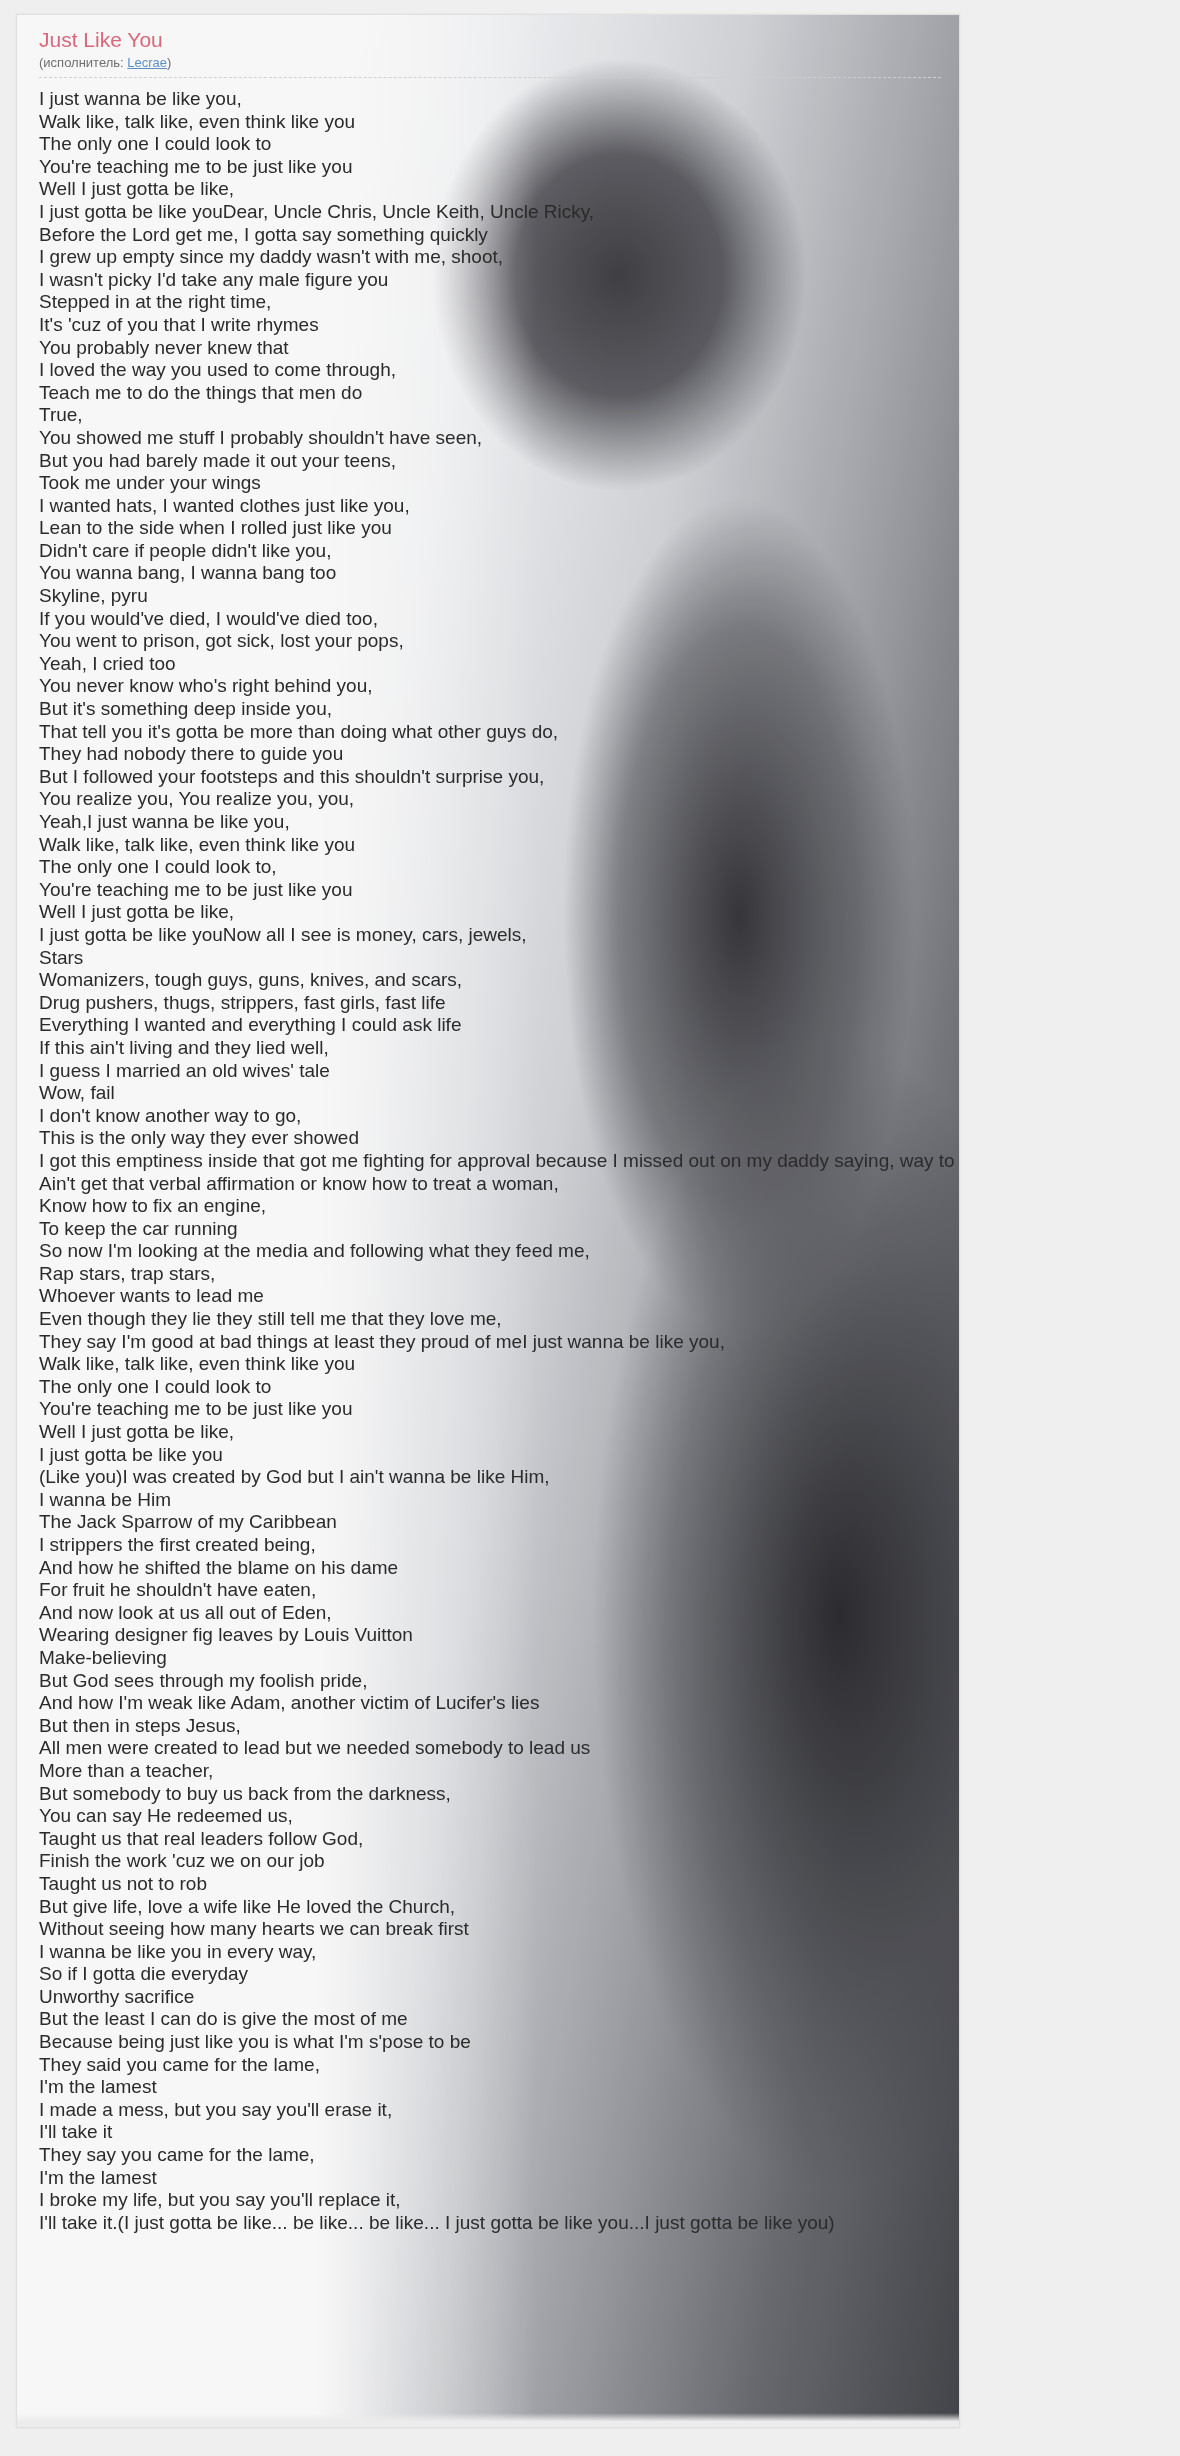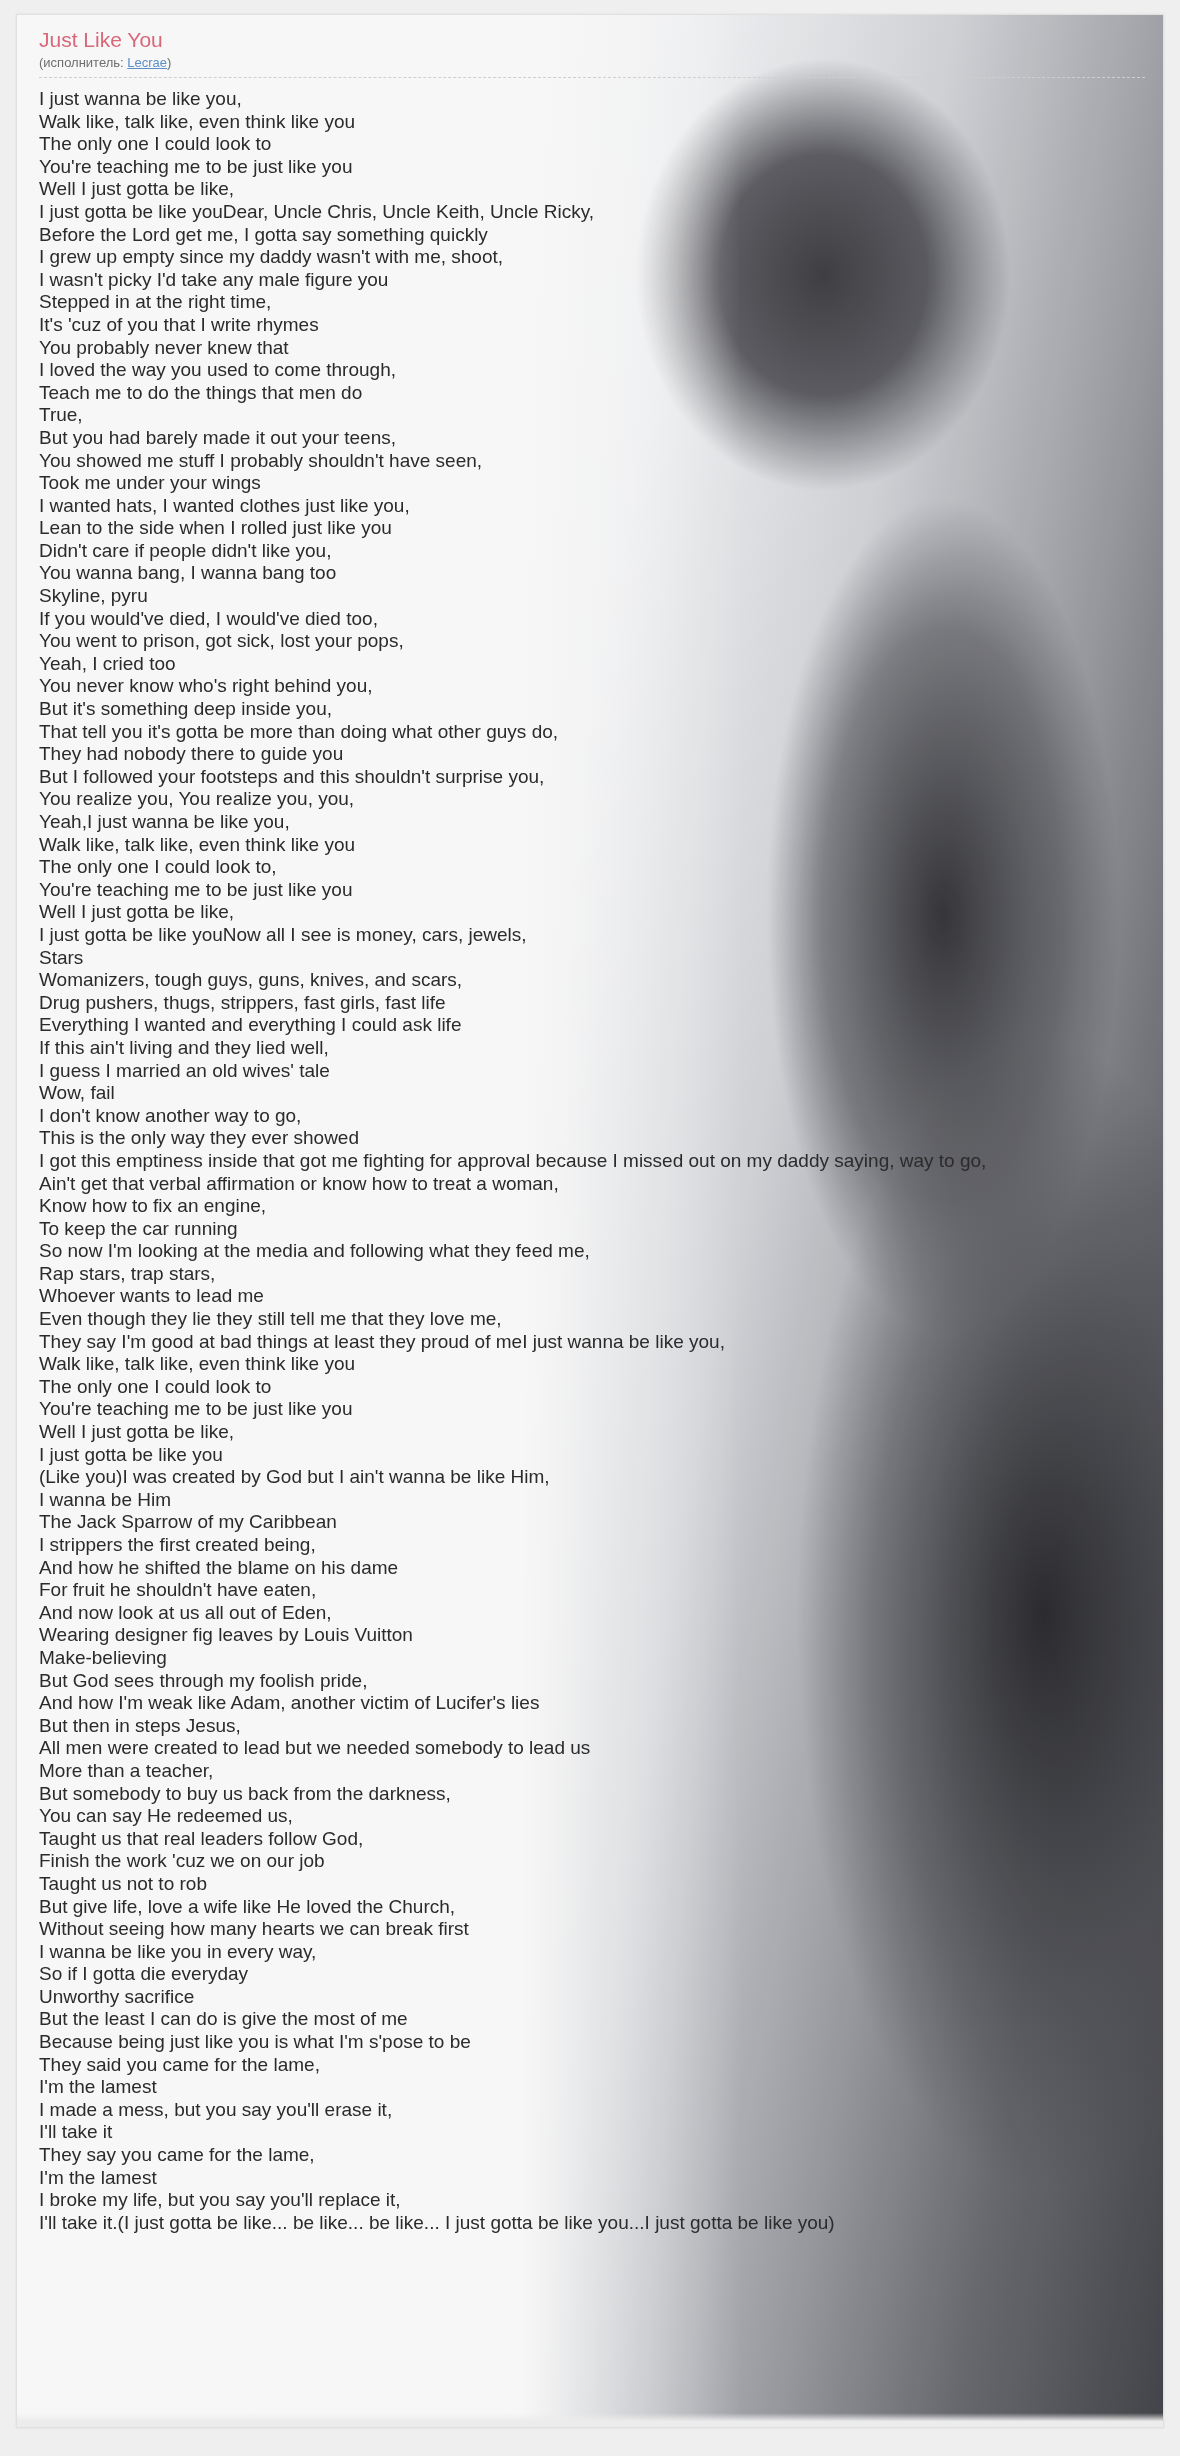--- a/index.html
+++ b/index.html
@@ -16,21 +16,21 @@
   .page {
     position: relative;
     width: 1180px;
     min-height: 2456px;
     box-sizing: border-box;
     padding: 14px 16px 0 16px;
     background: #efefef;
   }
   .sheet {
     position: relative;
-    width: 1148px;
+    width: 944px;
     min-height: 2414px;
     box-sizing: border-box;
     background: #f7f7f7;
     border: 1px solid #e0e0e0;
     box-shadow: 0 0 2px rgba(0,0,0,0.08);
     overflow: hidden;
   }
   
   .bg-photo {
     position: absolute;
@@ -115,22 +115,22 @@
         <div class="line">I just gotta be like youDear, Uncle Chris, Uncle Keith, Uncle Ricky,</div>
         <div class="line">Before the Lord get me, I gotta say something quickly</div>
         <div class="line">I grew up empty since my daddy wasn't with me, shoot,</div>
         <div class="line">I wasn't picky I'd take any male figure you</div>
         <div class="line">Stepped in at the right time,</div>
         <div class="line">It's 'cuz of you that I write rhymes</div>
         <div class="line">You probably never knew that</div>
         <div class="line">I loved the way you used to come through,</div>
         <div class="line">Teach me to do the things that men do</div>
         <div class="line">True,</div>
+        <div class="line">You showed me stuff I probably shouldn't have seen,</div>
         <div class="line">But you had barely made it out your teens,</div>
-        <div class="line">You showed me stuff I probably shouldn't have seen,</div>
         <div class="line">Took me under your wings</div>
         <div class="line">I wanted hats, I wanted clothes just like you,</div>
         <div class="line">Lean to the side when I rolled just like you</div>
         <div class="line">Didn't care if people didn't like you,</div>
         <div class="line">You wanna bang, I wanna bang too</div>
         <div class="line">Skyline, pyru</div>
         <div class="line">If you would've died, I would've died too,</div>
         <div class="line">You went to prison, got sick, lost your pops,</div>
         <div class="line">Yeah, I cried too</div>
         <div class="line">You never know who's right behind you,</div>

